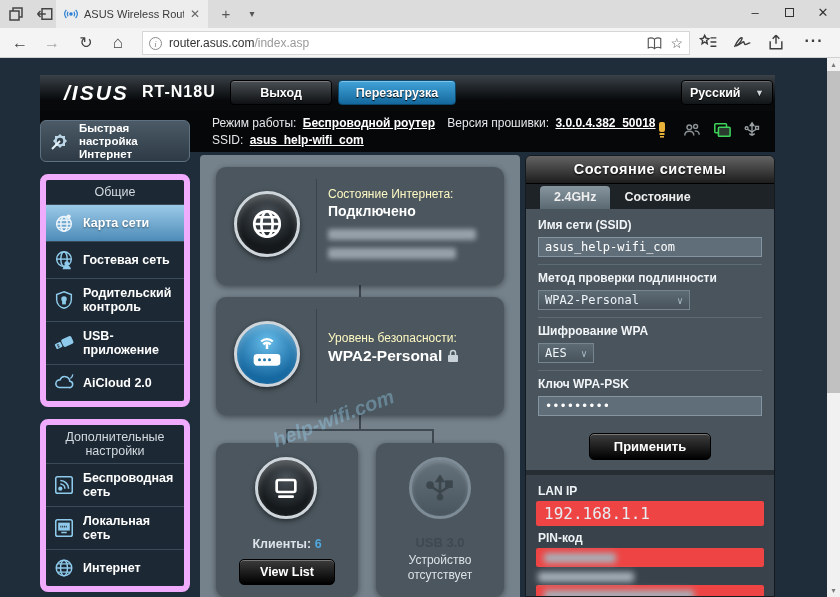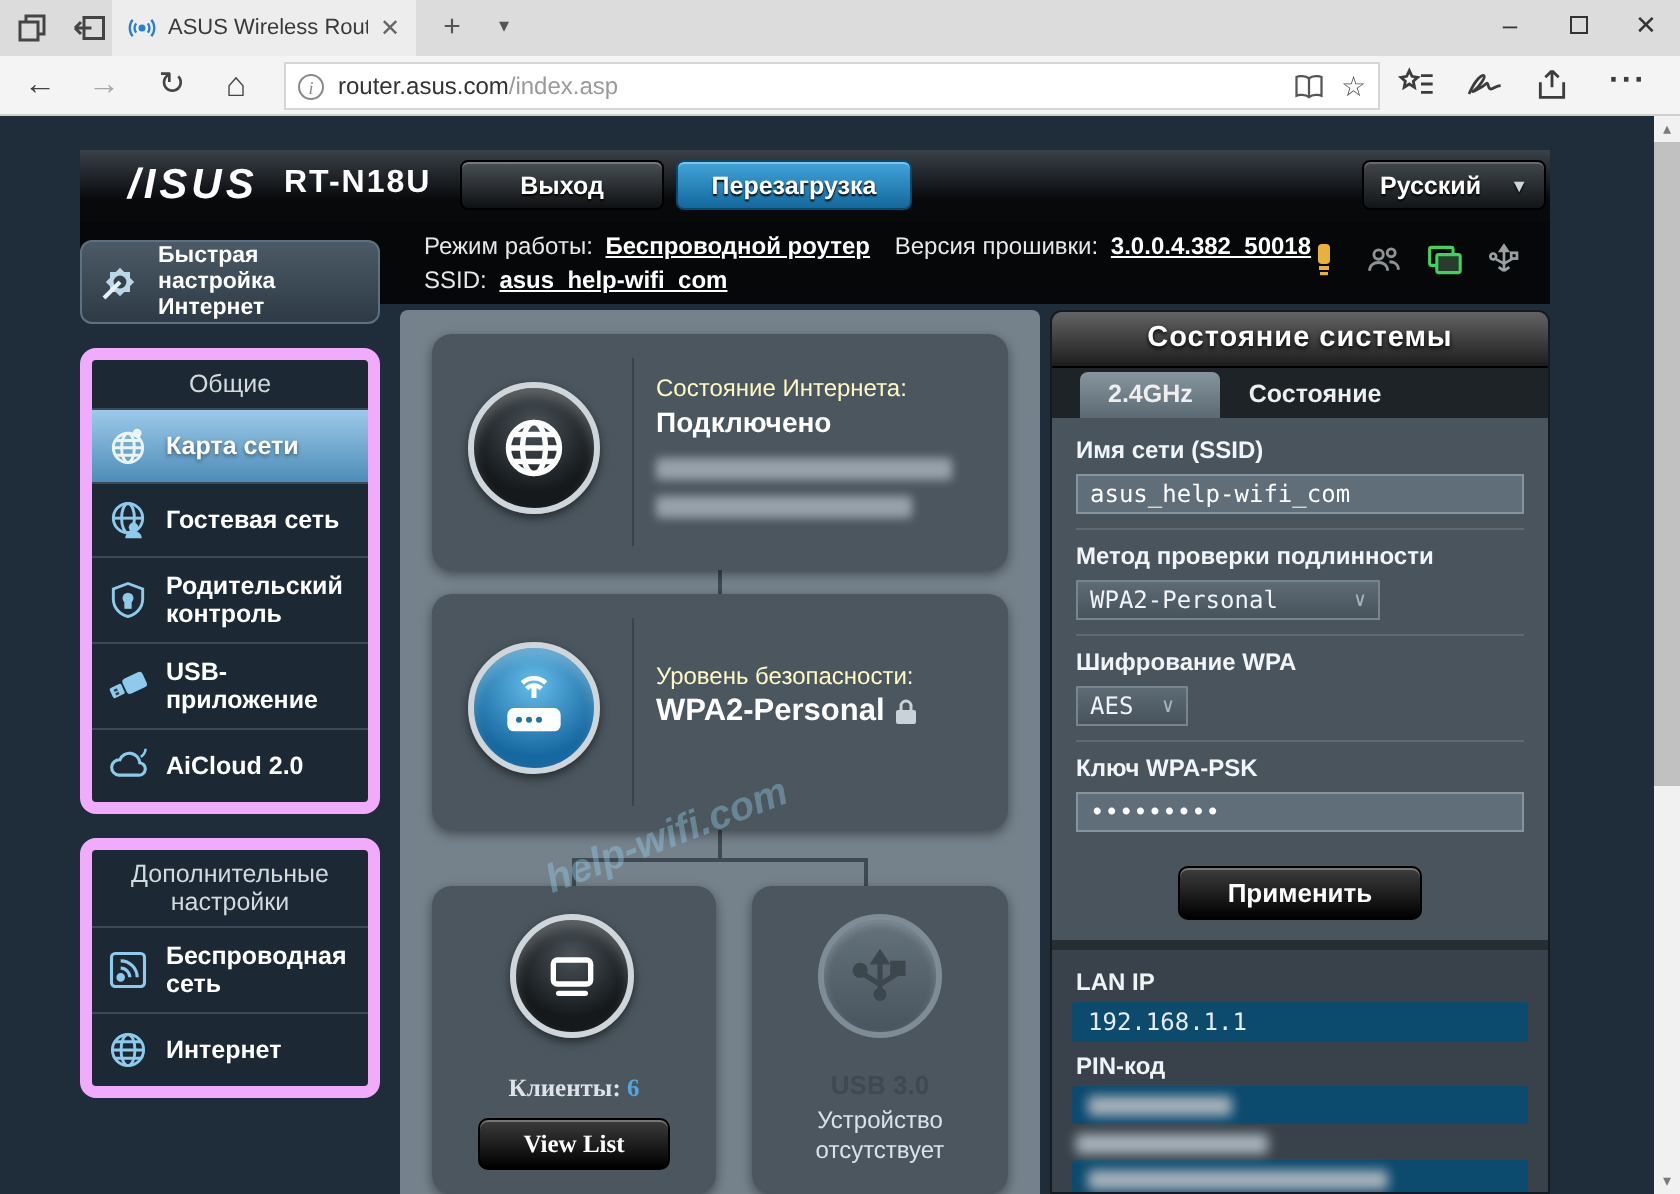--- a/index.html
+++ b/index.html
@@ -83,21 +83,21 @@
              color:#fff; font-size:12.5px; font-weight:bold; line-height:14px; cursor:pointer; }
   .navitem.active { background:linear-gradient(#9ccae9,#4d8cb8); text-shadow:0 1px 2px rgba(0,0,0,.45); }
   .navitem .nicon { flex:none; width:22px; height:22px; }
 
   
   #mapwrap { position:absolute; left:200px; top:155px; width:320px; height:442px; background:#75828c;
              border-radius:4px 4px 0 0; overflow:hidden; }
   .card { position:absolute; background:#4b565e; border-radius:10px; box-shadow:0 2px 6px rgba(0,0,0,.45); }
   #card-internet { left:16px; top:12px; width:288px; height:118px; }
   #card-security { left:16px; top:142px; width:288px; height:118px; }
-  #card-clients  { left:16px; top:288px; width:142px; height:154px;font-family:Liberation Serif, serif; }
+  #card-clients  { left:16px; top:288px; width:142px; height:154px; }
   #card-usb      { left:176px; top:288px; width:128px; height:154px; }
   .vline { position:absolute; width:2px; background:#3f4951; }
   .hline { position:absolute; height:2px; background:#3f4951; }
   .bigcircle { position:absolute; width:66px; height:66px; border-radius:50%;
                background:radial-gradient(circle at 50% 32%,#4a5258,#15191c 65%);
                border:3px solid #cfd6db; box-shadow:0 2px 5px rgba(0,0,0,.5), inset 0 4px 6px rgba(255,255,255,.25);
                display:flex; align-items:center; justify-content:center; }
   .bigcircle.blue { background:radial-gradient(circle at 50% 30%,#66bdea,#1668a0 70%); }
   .bigcircle.dull { background:linear-gradient(#64727c,#49555e); border-color:#7d8c96;
                     box-shadow:inset 0 2px 4px rgba(255,255,255,.2); }
@@ -143,22 +143,22 @@
              display:inline-flex; align-items:center; justify-content:space-between; padding:0 6px;
              cursor:pointer; }
   .fselect .chev { color:#a4b8c4; font-size:10px; margin-left:8px; }
   #applybtn { display:block; margin:10px auto 2px; padding:5px 24px; border-radius:5px;
               background:linear-gradient(#3e3e3e,#000); border:1px solid #000; color:#fff;
               font-size:13px; font-weight:bold; cursor:pointer;
               box-shadow:inset 0 1px 0 rgba(255,255,255,.3); }
   #sysdivider { height:5px; background:#262d33; }
   #sysinfo { padding:4px 0 0; }
   .ilabel { color:#eef3f6; font-size:12px; font-weight:bold; padding:5px 12px 3px; }
-  .irow { margin:0 10px; background:#0c4a6e; border-radius:2px; padding:3px 8px; min-height:19px;
-          color:#e6edf2; font-family:"DejaVu Sans Mono",monospace; font-size:12px; }
+  .irow { margin:0 10px; background:#ef4444; border-radius:2px; padding:3px 8px; min-height:19px;
+          color:#e6edf2; font-family:"DejaVu Sans Mono",monospace; font-size:16px; }
   .blurblock { background:#a7b2ba; border-radius:2px; filter:blur(3px); height:10px; }
 </style>
 </head>
 <body>
 
 <div id="titlebar">
   <span class="winicon" style="left:7px">
     <svg viewBox="0 0 24 24" fill="none" stroke="currentColor" stroke-width="2">
         <rect x="4" y="8" width="12" height="12"></rect>
         <path d="M8 8V4h12v12h-4"></path>
@@ -367,20 +367,31 @@
         <svg viewBox="0 0 24 24" fill="none" stroke="#8ecaeb" stroke-width="1.7">
             <rect x="3" y="3" width="18" height="18" rx="2"></rect>
             <circle cx="8" cy="16" r="1.5" fill="#8ecaeb"></circle>
             <path d="M8 11a5 5 0 0 1 5 5M8 7a9 9 0 0 1 9 9"></path>
           </svg>
       </span>
       <span>Беспроводная сеть</span>
     </div>
     <div class="navitem">
       <span class="nicon">
+        <svg viewBox="0 0 24 24" fill="none" stroke="#8ecaeb" stroke-width="1.7">
+            <rect x="3" y="3" width="18" height="18" rx="2"></rect>
+            <rect x="6.5" y="7" width="11" height="7" fill="#8ecaeb"></rect>
+            <path d="M8.5 9.5v2M10.5 9.5v2M12.5 9.5v2M14.5 9.5v2" stroke="#33414c" stroke-width="1.2"></path>
+            <path d="M9 17h6"></path>
+          </svg>
+      </span>
+      <span>Локальная сеть</span>
+    </div>
+    <div class="navitem">
+      <span class="nicon">
         <svg viewBox="0 0 24 24" fill="none" stroke="#8ecaeb" stroke-width="1.6">
             <circle cx="12" cy="12" r="8.5"></circle>
             <ellipse cx="12" cy="12" rx="3.8" ry="8.5"></ellipse>
             <path d="M3.5 12h17M4.8 7.5h14.4M4.8 16.5h14.4"></path>
           </svg>
       </span>
       <span>Интернет</span>
     </div>
 
   </div>

